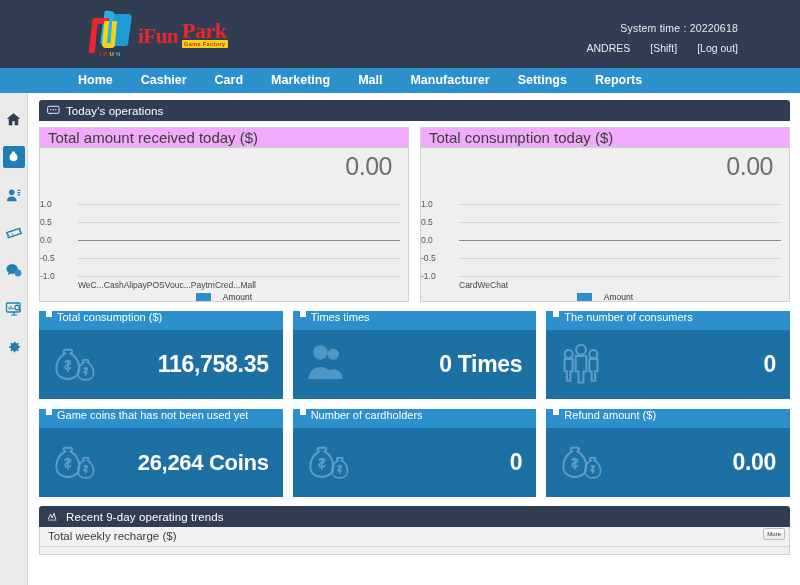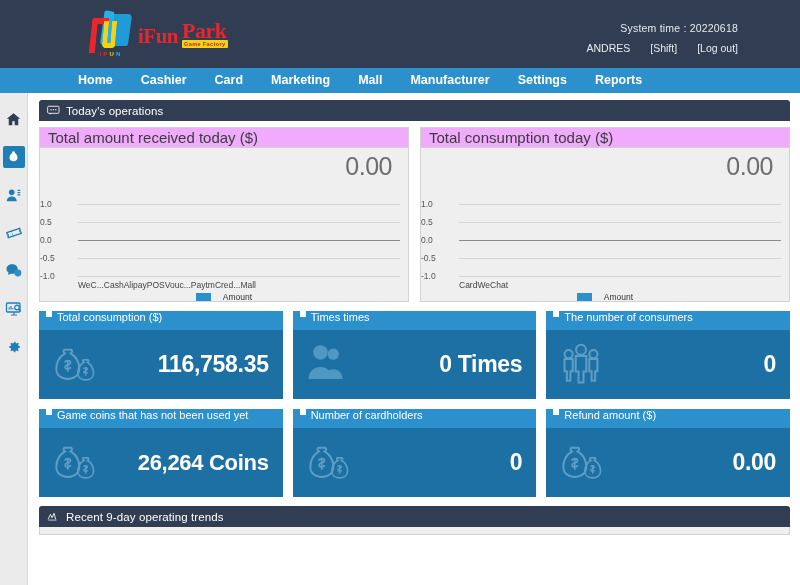--- a/index.html
+++ b/index.html
@@ -475,17 +475,21 @@
     </div>
 
     <div class="trends">
       <div class="section-bar">
         <svg viewBox="0 0 24 18" width="13" height="11" fill="none" stroke="#ffffff" stroke-width="1.6">
           <path d="M2 14 6.5 5l3 6.5L13 3l3 11"></path>
           <path d="M2.5 15.6h15" stroke-width="1.4"></path>
         </svg>
         <span class="sb-label">Recent 9-day operating trends</span>
       </div>
+      <div class="trend-title-bar">
+        <span>Total weekly recharge ($)</span>
+        <span class="more-btn">More</span>
+      </div>
       <div class="trend-strip"></div>
     </div>
 
   </div>
 </div>
 
 </body></html>

